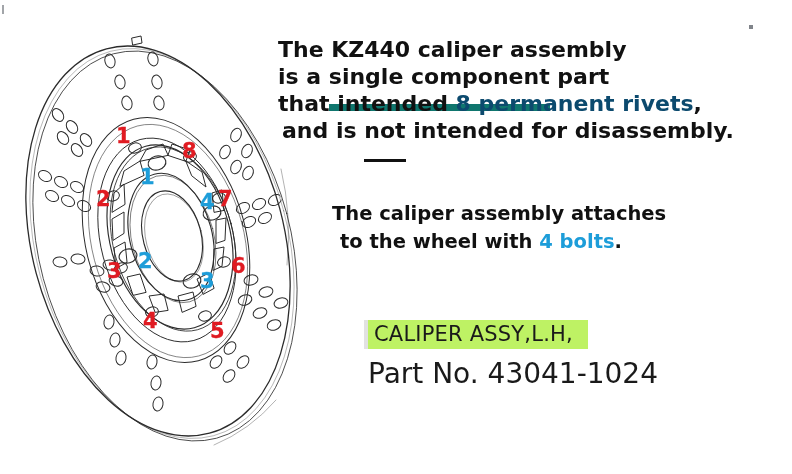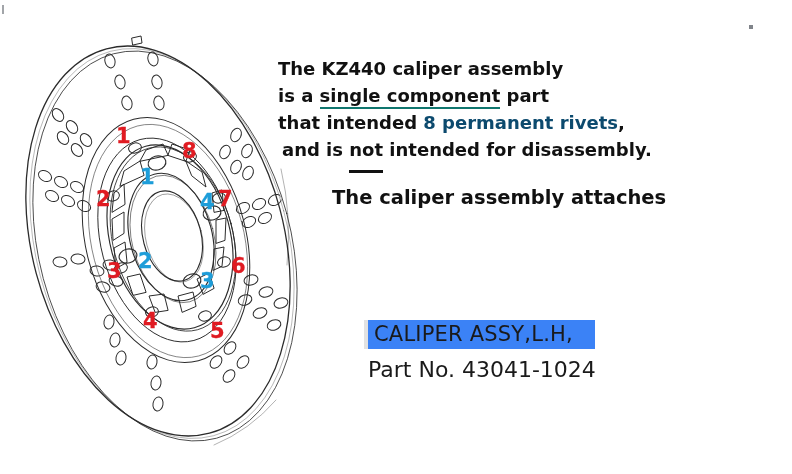--- a/index.html
+++ b/index.html
@@ -41,66 +41,66 @@
   .callout.bolt  { color: #1d9dd9; }
 
   
   .para {
     position: absolute;
     font-family: "DejaVu Sans", sans-serif;
     font-weight: bold;
     color: #111111;
     white-space: nowrap;
   }
-  #para-main { left: 278px; top: 36px; font-size: 18px; line-height: 27px; margin-top: 19px; }
+  #para-main { left: 278px; top: 36px; font-size: 22px; line-height: 27px; }
   #para-main .line { display: block; }
   #para-main .line.l2 { padding-left: 0px; }
   #para-main .line.l4 { padding-left: 4px; }
 
-  #para-second { left: 332px; top: 184px; font-size: 19.5px; line-height: 28px; }
+  #para-second { left: 332px; top: 200px; font-size: 19.5px; line-height: 28px; }
   #para-second .line { display: block; }
   #para-second .line.s2 { padding-left: 8px; }
 
   .red  { color: #0c4a6e; }
   .blue { color: #1d9dd9; }
 
   .u-thin {
-    border-bottom: 2px solid #0f766e;
-    padding-bottom: 1px;
+    border-bottom: 7px solid #0f766e;
+    padding-bottom: 15px;
   }
   .u-thick {
     border-bottom: 3px solid #111111;
-    padding-bottom: 10px;
+    padding-bottom: 16px;
   }
 
   
   #caption {
     position: absolute;
     left: 364px;
     top: 320px;
   }
   #caption-title-wrap {
     display: inline-block;
-    background: #3b82f6;
-    padding: 2px 22px 3px 6px;
+    background: #bef264;
+    padding: 2px 15px 3px 6px;
     border-left: 4px solid #e2e2e2;
   }
   #caption-title {
     font-family: "DejaVu Sans", sans-serif;
     font-size: 21px;
     font-weight: normal;
     color: #1a1a1a;
     letter-spacing: 0.2px;
     white-space: nowrap;
   }
   #caption-partno {
     margin-top: 8px;
     padding-left: 4px;
     font-family: "DejaVu Sans", sans-serif;
-    font-size: 22px;
+    font-size: 28px;
     font-weight: normal;
     color: #1a1a1a;
     white-space: nowrap;
   }
 
   
   .speck {
     position: absolute;
     background: #555b63;
   }
@@ -275,20 +275,21 @@
 
   <div class="para" id="para-main">
     <span class="line l1">The KZ440 caliper assembly</span>
     <span class="line l2"><span>is a </span><span class="u-thin">single component</span><span> part</span></span>
     <span class="line l3"><span>that intended </span><span class="red">8 permanent rivets</span><span>,</span></span>
     <span class="line l4"><span>and is </span><span class="u-thick">not</span><span> intended for disassembly.</span></span>
   </div>
 
   <div class="para" id="para-second">
     <span class="line s1">The caliper assembly attaches</span>
+    <span class="line s2"><span>to the wheel with </span><span class="blue">4 bolts</span><span>.</span></span>
   </div>
 
   <div id="caption">
     <div id="caption-title-wrap">
       <span id="caption-title">CALIPER  ASSY,L.H,</span>
     </div>
     <div id="caption-partno">Part No. 43041-1024</div>
   </div>
 
   <div class="speck" id="speck-tl"></div>

